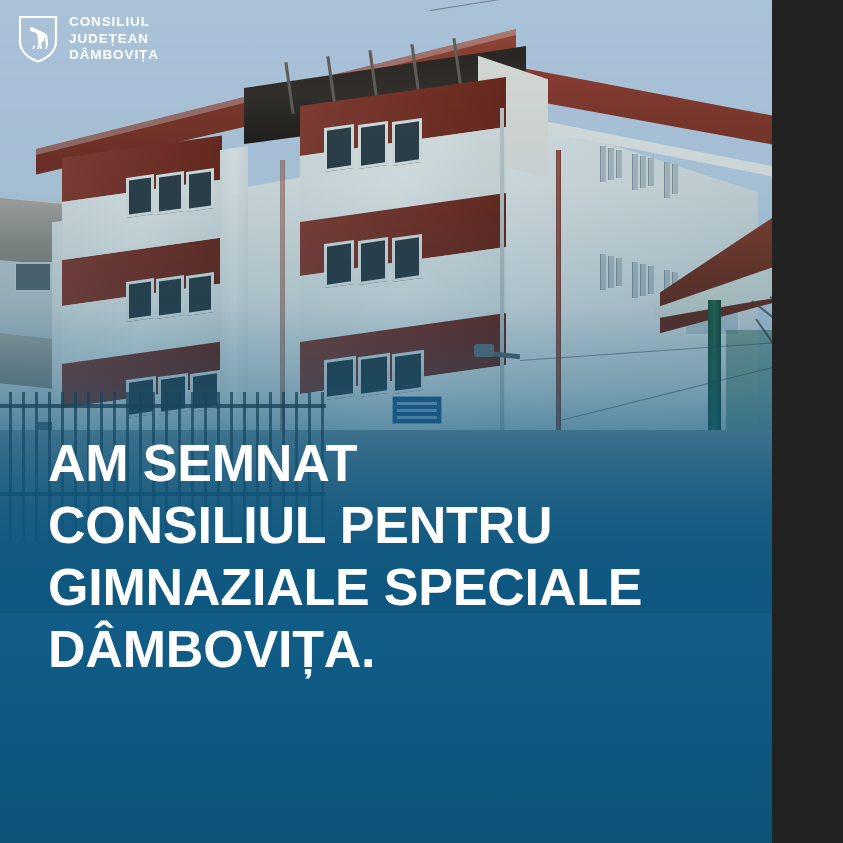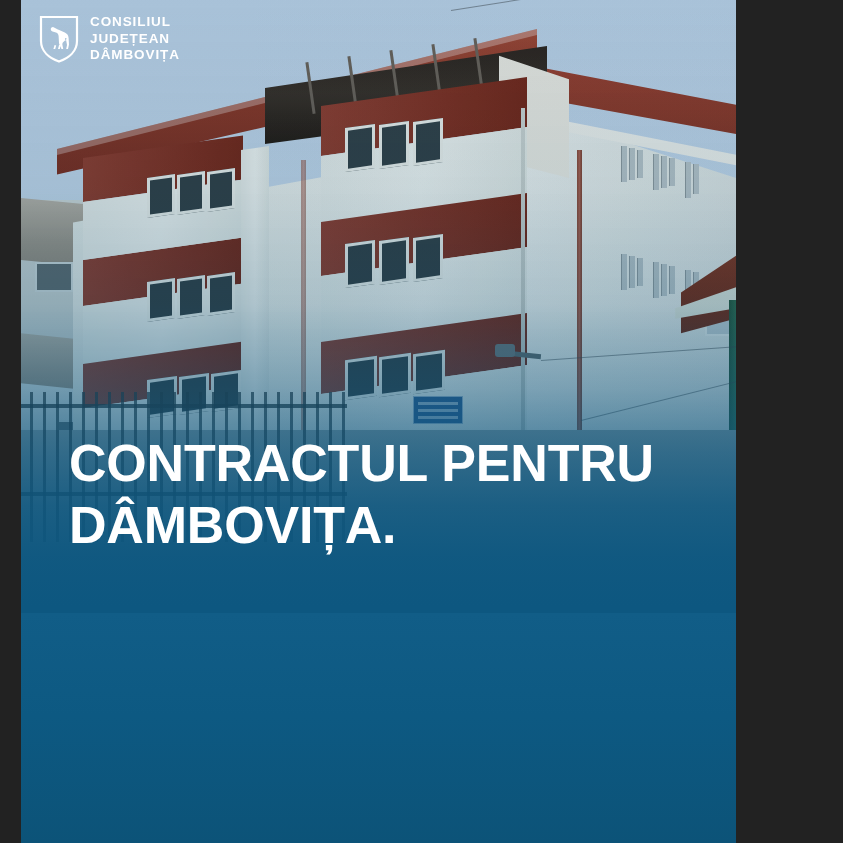--- a/index.html
+++ b/index.html
@@ -1,22 +1,21 @@
 <!DOCTYPE html>
 <html><head>
 <meta charset="utf-8">
 <style>
   html,body{margin:0;padding:0;background:#222;}
   .canvas{
     position:relative;
-    width:715px;height:843px;
+    width:772px;height:843px;
     overflow:hidden;
     font-family:"Liberation Sans", sans-serif;
     background:#0d5780;
-    margin-left:21px;
   }
 
   
   .photo{position:absolute;inset:0;overflow:hidden;}
 
   .sky{
     position:absolute;left:0;top:0;width:843px;height:520px;
     background:linear-gradient(180deg,#b9cfe3 0%,#c3d6e7 35%,#cfdfec 70%,#d6e3ed 100%);
   }
 
@@ -354,17 +353,19 @@
                M20.2 29.6 L19 34 L20.8 34 L21.8 30.4 Z
                M27.8 23.4 L26.2 26 L26 23 Z" fill="#ffffff"></path>
       <path d="M15.6 30 L14.4 34 L16.2 34 L17.2 30.6 Z" fill="#ffffff"></path>
     </svg>
     <div class="logo-text">CONSILIUL
 JUDEȚEAN
 DÂMBOVIȚA</div>
   </div>
 
   <div class="headline">
-    <span class="hl-line">CONTRACTUL PENTRU</span>
+    <span class="hl-line">AM SEMNAT</span>
+    <span class="hl-line">CONSILIUL PENTRU</span>
+    <span class="hl-line">GIMNAZIALE SPECIALE</span>
     <span class="hl-line">DÂMBOVIȚA.</span>
   </div>
 
 </div>
 
 </body></html>

